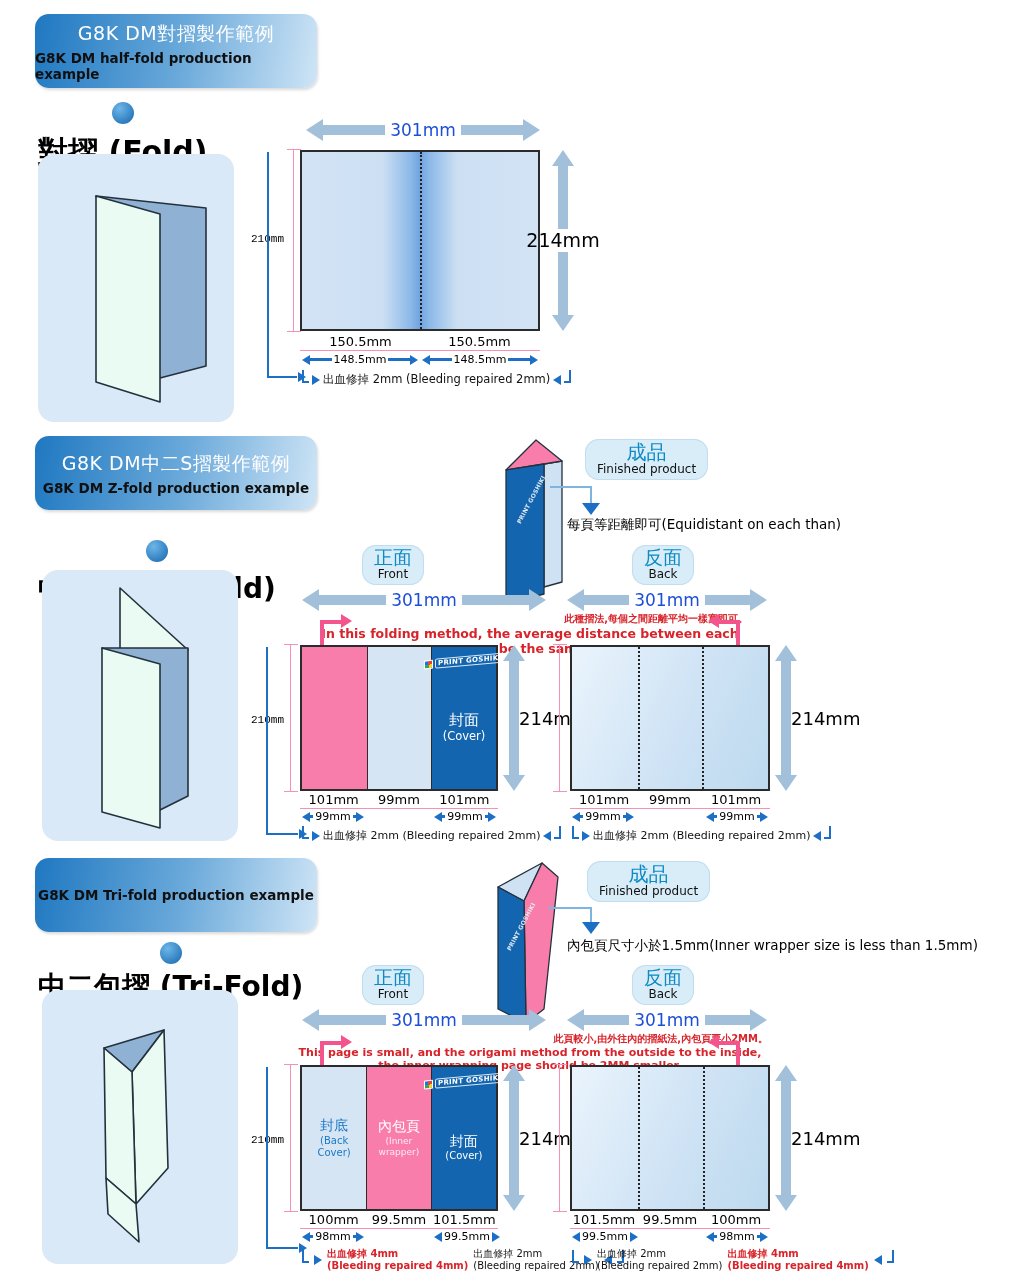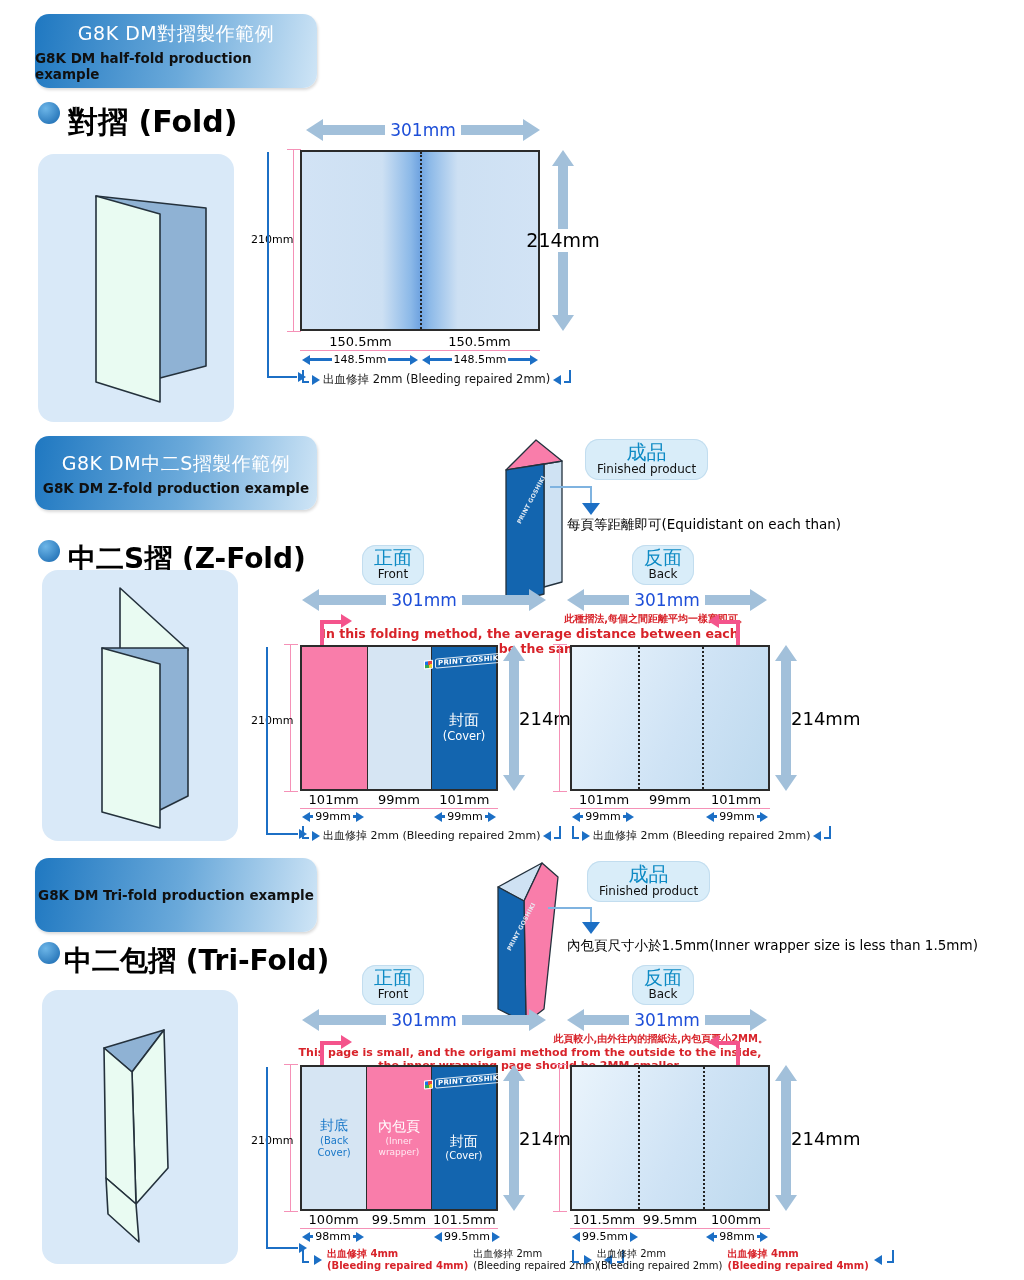--- a/index.html
+++ b/index.html
@@ -11,21 +11,21 @@
   body{font-family:"DejaVu Sans","Liberation Sans",sans-serif;background:#fff;}
   .canvas{position:relative;width:1024px;height:1280px;background:#fff;overflow:hidden;padding-left:42px;}
 
   .hdr{position:absolute;left:35px;width:282px;height:74px;border-radius:14px;
        background:linear-gradient(100deg,#1f78c1 0%,#6aa9da 52%,#cfe5f6 100%);
        display:flex;flex-direction:column;justify-content:center;align-items:center;gap:3px;
        box-shadow:1px 2px 3px rgba(0,0,0,.15);}
   .hdr-zh{color:#fff;font-size:19px;letter-spacing:.5px;}
   .hdr-en{color:#101010;font-size:13.5px;font-weight:bold;}
 
-  .secheading{position:absolute;display:flex;align-items:flex-start;gap:8px;}
+  .secheading{position:absolute;display:flex;align-items:center;gap:8px;flex-direction:column;}
   .bullet{width:22px;height:22px;border-radius:50%;background:radial-gradient(circle at 35% 30%,#6db6e8,#1565ad);}
   .sh-text{font-size:30px;font-weight:600;color:#000;}
   .sh-text.sm{font-size:28px;}
 
   .illus{position:absolute;background:#d9e9f8;border-radius:16px;}
   .illus svg{position:absolute;inset:0;}
   .illus polygon{stroke:#24313c;stroke-width:1.6;stroke-linejoin:round;}
 
   .sheet{position:absolute;border:2px solid #2b2b2b;display:flex;}
   .sheet1bg{background:linear-gradient(90deg,#d2e3f5 0%,#cde0f3 34%,#8cb9e8 46%,#6fa3e0 50%,#8cb9e8 54%,#cde0f3 66%,#d2e3f5 100%);}
@@ -76,21 +76,21 @@
   .btr{width:0;height:0;border-top:5px solid transparent;border-bottom:5px solid transparent;border-left:8px solid var(--blue);}
   .btl{width:0;height:0;border-top:5px solid transparent;border-bottom:5px solid transparent;border-right:8px solid var(--blue);}
   .bleedtext{font-size:11.5px;white-space:nowrap;color:#111;}
   .b3{font-size:10px;line-height:1.2;white-space:nowrap;}
   .b3.redb{color:var(--red);font-weight:bold;}
   .b3.blk{color:#111;}
 
   .pbracket{position:absolute;width:0;border-left:1.5px solid var(--pink);}
   .pbracket::before,.pbracket::after{content:"";position:absolute;left:-7px;width:14px;border-top:1.5px solid var(--pink);}
   .pbracket::before{top:-1px;} .pbracket::after{bottom:-1px;}
-  .dimsm{position:absolute;font-size:11px;color:#000;}
+  .dimsm{position:absolute;font-size:11px;color:#000;font-family:Liberation Mono, monospace;}
 
   .belbow{position:absolute;border-left:2px solid var(--blue);border-bottom:2px solid var(--blue);}
   .belbow::after{content:"";position:absolute;right:-9px;bottom:-6px;width:0;height:0;
     border-top:5px solid transparent;border-bottom:5px solid transparent;border-left:8px solid var(--blue);}
 
   .bubble{position:absolute;background:var(--bubble);border-radius:14px;padding:2px 12px 4px;text-align:center;
           box-shadow:inset 0 0 0 1px #c2ddef;}
   .bub-zh{font-size:20px;color:var(--bubblue);line-height:1.1;white-space:nowrap;}
   .bub-en{font-size:12px;color:#111;line-height:1.1;white-space:nowrap;}
 

